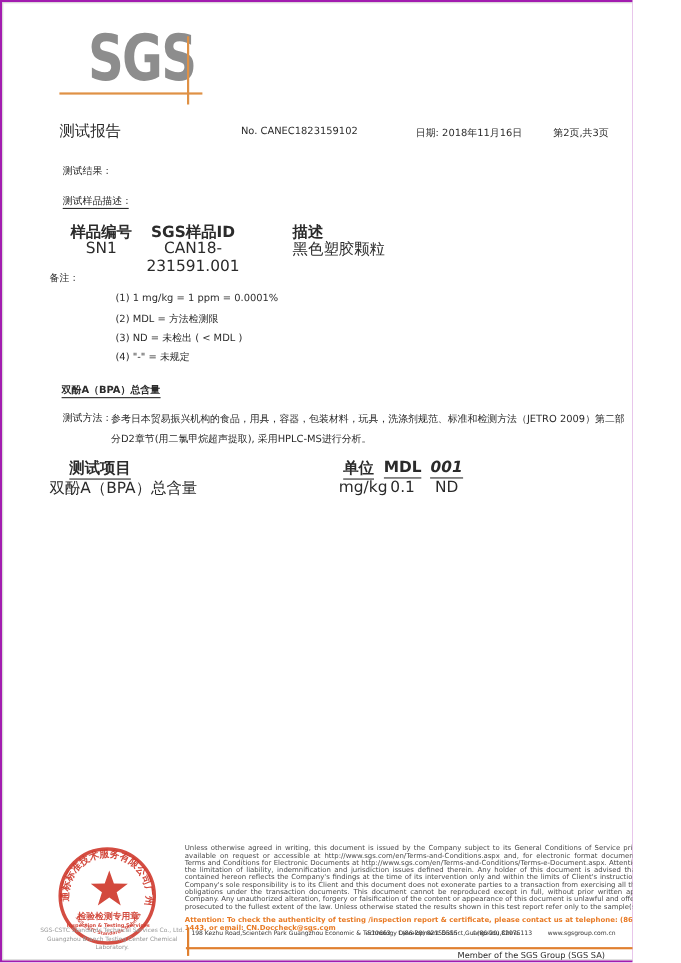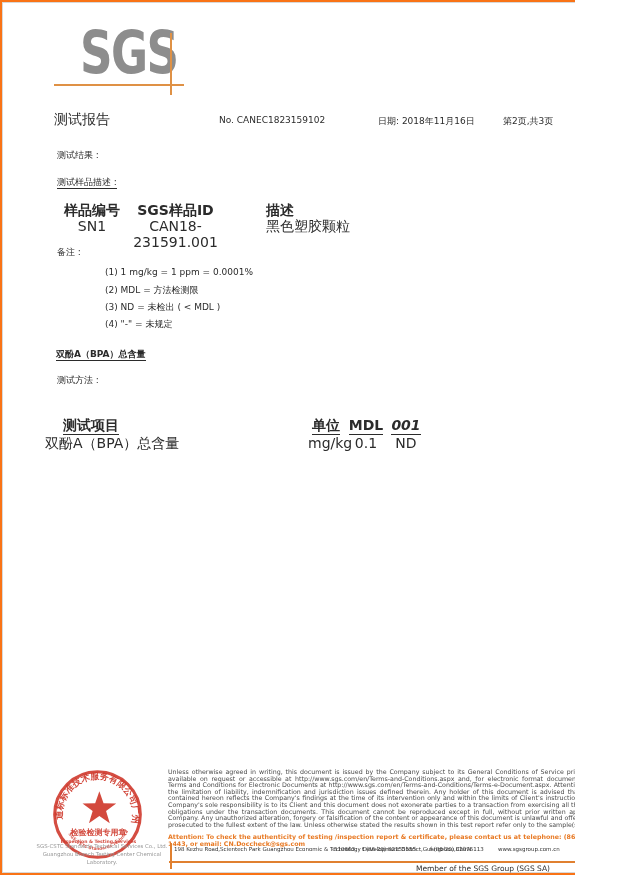--- a/index.html
+++ b/index.html
@@ -1,16 +1,16 @@
 <!DOCTYPE html>
 <html><head>
 <meta charset="utf-8">
 <style>
   html,body{margin:0;padding:0;background:#fff;}
-  .canvas{position:relative;width:575px;height:875px;background:#f97316;overflow:hidden;
+  .canvas{position:relative;width:575px;height:875px;background:#a21caf;overflow:hidden;
           font-family:"DejaVu Sans","Liberation Sans",sans-serif;color:#333;}
   .page{position:absolute;left:2px;top:2px;width:613px;height:869px;border:1px solid #d8d8d8;background:#fff;}
   .abs{position:absolute;}
 
   
   .logo-text{position:absolute;left:77px;top:21px;font-size:58px;line-height:1;font-weight:bold;
              color:#8d8d8d;letter-spacing:-2px;transform:scaleX(0.78);transform-origin:0 0;}
   .logo-hline{position:absolute;left:51px;top:81px;width:130px;height:2px;background:#df9145;}
   .logo-vline{position:absolute;left:167px;top:30px;width:2px;height:62px;background:#df9145;}
 
@@ -70,28 +70,29 @@
     <div class="abs body-label" style="left:54px;top:146px;">测试结果 :</div>
     <div class="abs body-label" style="left:54px;top:173px;"><span class="ul">测试样品描述 :</span></div>
 
     <div class="cell bold ctr" style="left:53px;top:199px;width:72px;">样品编号</div>
     <div class="cell bold ctr" style="left:125px;top:199px;width:95px;">SGS样品ID</div>
     <div class="cell bold" style="left:263px;top:199px;text-align:right;">描述</div>
     <div class="cell ctr" style="left:53px;top:215px;width:72px;">SN1</div>
     <div class="cell ctr" style="left:125px;top:215px;width:95px;">CAN18-231591.001</div>
     <div class="cell" style="left:263px;top:215px;">黑色塑胶颗粒</div>
 
-    <div class="abs body-label" style="left:54px;top:243px;">备注 :</div>
+    <div class="abs body-label" style="left:42px;top:243px;">备注 :</div>
     <div class="abs body-label" style="left:102px;top:264px;">(1) 1 mg/kg = 1 ppm = 0.0001%</div>
     <div class="abs body-label" style="left:102px;top:281px;">(2) MDL = 方法检测限</div>
     <div class="abs body-label" style="left:102px;top:298px;">(3) ND = 未检出 ( &lt; MDL )</div>
     <div class="abs body-label" style="left:102px;top:315px;">(4) "-" = 未规定</div>
 
     <div class="abs body-label" style="left:53px;top:345px;"><span class="bold ul">双酚A（BPA）总含量</span></div>
     <div class="abs body-label" style="left:54px;top:371px;">测试方法 :</div>
+    <div class="method-text">参考日本贸易振兴机构的食品，用具，容器，包装材料，玩具，洗涤剂规范、标准和检测方法（JETRO 2009）第二部分D2章节(用二氯甲烷超声提取), 采用HPLC-MS进行分析。</div>
 
     <div class="cell bold" style="left:60px;top:414px;"><span class="ul">测试项目</span></div>
     <div class="cell bold ctr" style="left:305px;top:414px;width:36px;"><span class="ul">单位</span></div>
     <div class="cell bold ctr" style="left:345px;top:414px;width:36px;"><span class="ul">MDL</span></div>
     <div class="cell bold ctr it" style="left:385px;top:414px;width:36px;"><span class="ul">001</span></div>
     <div class="cell" style="left:42px;top:432px;">双酚A（BPA）总含量</div>
     <div class="cell ctr" style="left:305px;top:432px;width:36px;">mg/kg</div>
     <div class="cell ctr" style="left:345px;top:432px;width:36px;">0.1</div>
     <div class="cell ctr" style="left:385px;top:432px;width:36px;">ND</div>
 

